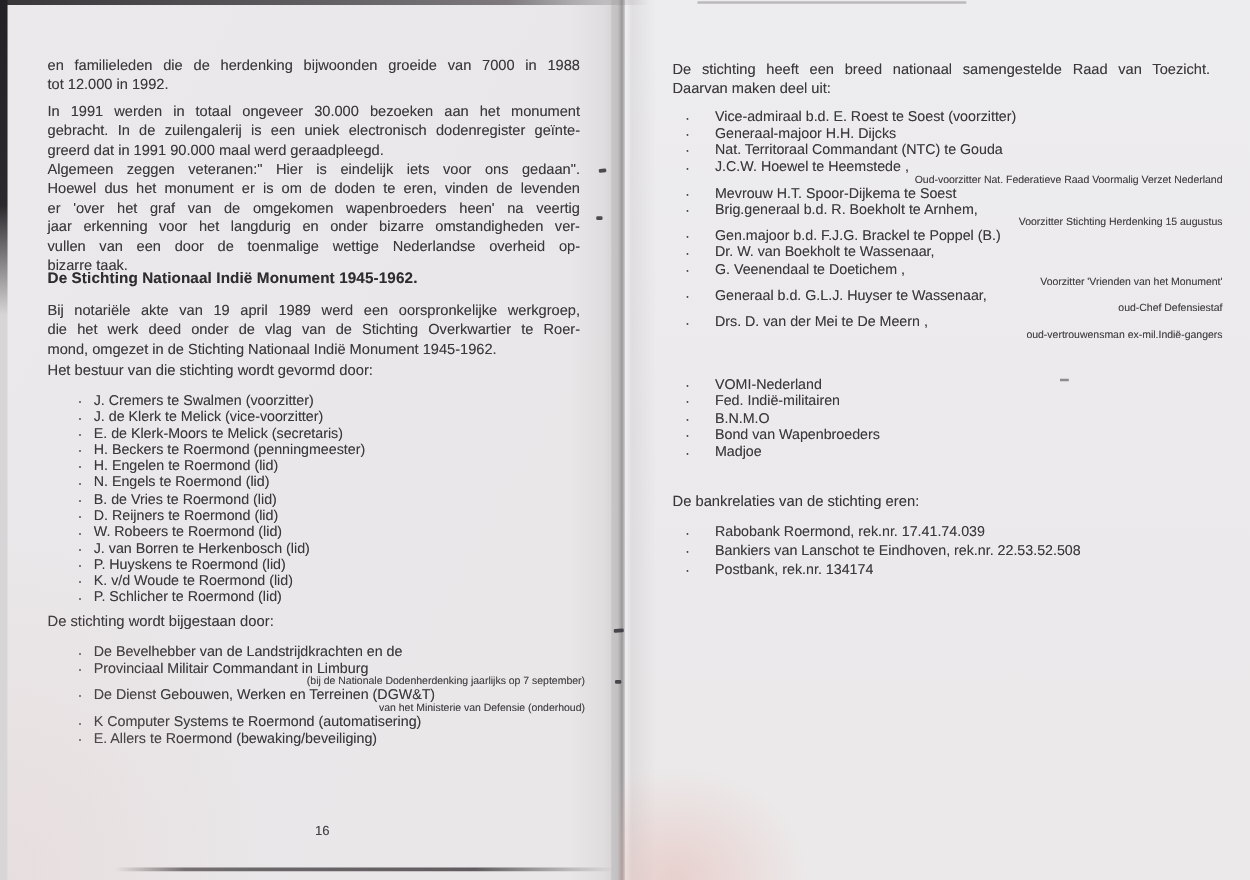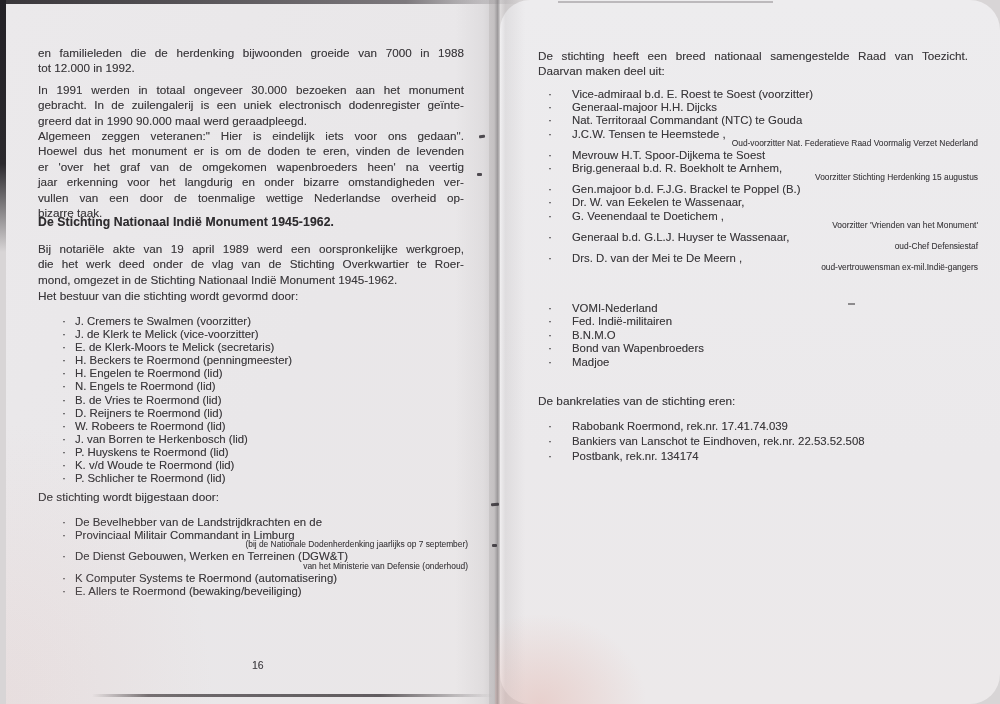--- a/index.html
+++ b/index.html
@@ -3,21 +3,21 @@
 <meta charset="utf-8">
 <style>
   html,body{margin:0;padding:0;}
   body{
     width:1000px;height:704px;position:relative;overflow:hidden;
     background:#d8d5d6;
     font-family:"Liberation Sans", sans-serif;
   }
   .page{position:absolute;top:0;height:704px;}
   #pageL{left:6px;width:483px;background:linear-gradient(120deg,#ebe9eb 0%,#e9e7e9 55%,#eae7e8 100%);}
-  #pageR{left:500px;width:500px;background:linear-gradient(180deg,#edecee 0%,#ebe9eb 65%,#ece9ea 100%);border-radius:30px;}
+  #pageR{left:500px;width:500px;background:linear-gradient(180deg,#edecee 0%,#ebe9eb 65%,#ece9ea 100%);}
 
   .tb{position:absolute;color:#3a383b;text-shadow:0 0 0.4px rgba(80,75,80,0.45);}
 
   
   .para{width:426px;}
   .pl{font-size:11.7px;line-height:15.4px;text-align:justify;text-align-last:justify;white-space:normal;}
   .pl.last{text-align-last:left;}
 
   .intro{font-size:11.8px;line-height:14px;}
   .bold-heading{font-weight:bold;font-size:12.2px;letter-spacing:0.1px;color:#2e2c2f;}
@@ -78,21 +78,21 @@
 <body>
 
 <div class="page" id="pageL">
   <div class="tb para" id="p1">
       <div class="pl">en familieleden die de herdenking bijwoonden groeide van 7000 in 1988</div>
       <div class="pl last">tot 12.000 in 1992.</div>
     </div>
   <div class="tb para" id="p2">
       <div class="pl">In 1991 werden in totaal ongeveer 30.000 bezoeken aan het monument</div>
       <div class="pl">gebracht. In de zuilengalerij is een uniek electronisch dodenregister geïnte-</div>
-      <div class="pl last">greerd dat in 1990 90.000 maal werd geraadpleegd.</div>
+      <div class="pl last">greerd dat in 1991 90.000 maal werd geraadpleegd.</div>
     </div>
   <div class="tb para" id="p3">
       <div class="pl">Algemeen zeggen veteranen:" Hier is eindelijk iets voor ons gedaan".</div>
       <div class="pl">Hoewel dus het monument er is om de doden te eren, vinden de levenden</div>
       <div class="pl">er 'over het graf van de omgekomen wapenbroeders heen' na veertig</div>
       <div class="pl">jaar erkenning voor het langdurig en onder bizarre omstandigheden ver-</div>
       <div class="pl">vullen van een door de toenmalige wettige Nederlandse overheid op-</div>
       <div class="pl last">bizarre taak.</div>
     </div>
   <div class="tb bold-heading" id="heading1">De Stichting Nationaal Indië Monument 1945-1962.</div>
@@ -130,25 +130,25 @@
 
 <div class="page" id="pageR">
   <div class="tb para" id="rp1">
       <div class="pl">De stichting heeft een breed nationaal samengestelde Raad van Toezicht.</div>
       <div class="pl last">Daarvan maken deel uit:</div>
     </div>
   <div class="tb list" id="rlist">
       <div class="li"><span class="bullet">·</span><span class="lt">Vice-admiraal b.d. E. Roest te Soest (voorzitter)</span></div>
       <div class="li"><span class="bullet">·</span><span class="lt">Generaal-majoor H.H. Dijcks</span></div>
       <div class="li"><span class="bullet">·</span><span class="lt">Nat. Territoraal Commandant (NTC) te Gouda</span></div>
-      <div class="li"><span class="bullet">·</span><span class="lt">J.C.W. Tensen te Heemstede ,</span><div class="sub">Oud-voorzitter Nat. Federatieve Raad Voormalig Verzet Nederland</div></div>
+      <div class="li"><span class="bullet">·</span><span class="lt">J.C.W. Hoewel te Heemstede ,</span><div class="sub">Oud-voorzitter Nat. Federatieve Raad Voormalig Verzet Nederland</div></div>
       <div class="li"><span class="bullet">·</span><span class="lt">Mevrouw H.T. Spoor-Dijkema te Soest</span></div>
       <div class="li"><span class="bullet">·</span><span class="lt">Brig.generaal b.d. R. Boekholt te Arnhem,</span><div class="sub">Voorzitter Stichting Herdenking 15 augustus</div></div>
       <div class="li"><span class="bullet">·</span><span class="lt">Gen.majoor b.d. F.J.G. Brackel te Poppel (B.)</span></div>
-      <div class="li"><span class="bullet">·</span><span class="lt">Dr. W. van Eekelen te Wassenaar,</span></div>
+      <div class="li"><span class="bullet">·</span><span class="lt">Dr. W. van Boekholt te Wassenaar,</span></div>
       <div class="li"><span class="bullet">·</span><span class="lt">G. Veenendaal te Doetichem ,</span><div class="sub">Voorzitter 'Vrienden van het Monument'</div></div>
       <div class="li"><span class="bullet">·</span><span class="lt">Generaal b.d. G.L.J. Huyser te Wassenaar,</span><div class="sub">oud-Chef Defensiestaf</div></div>
       <div class="li"><span class="bullet">·</span><span class="lt">Drs. D. van der Mei te De Meern ,</span><div class="sub">oud-vertrouwensman ex-mil.Indië-gangers</div></div>
     </div>
   <div class="tb list" id="vlist">
       <div class="li"><span class="bullet">·</span><span class="lt">VOMI-Nederland</span></div>
       <div class="li"><span class="bullet">·</span><span class="lt">Fed. Indië-militairen</span></div>
       <div class="li"><span class="bullet">·</span><span class="lt">B.N.M.O</span></div>
       <div class="li"><span class="bullet">·</span><span class="lt">Bond van Wapenbroeders</span></div>
       <div class="li"><span class="bullet">·</span><span class="lt">Madjoe</span></div>

